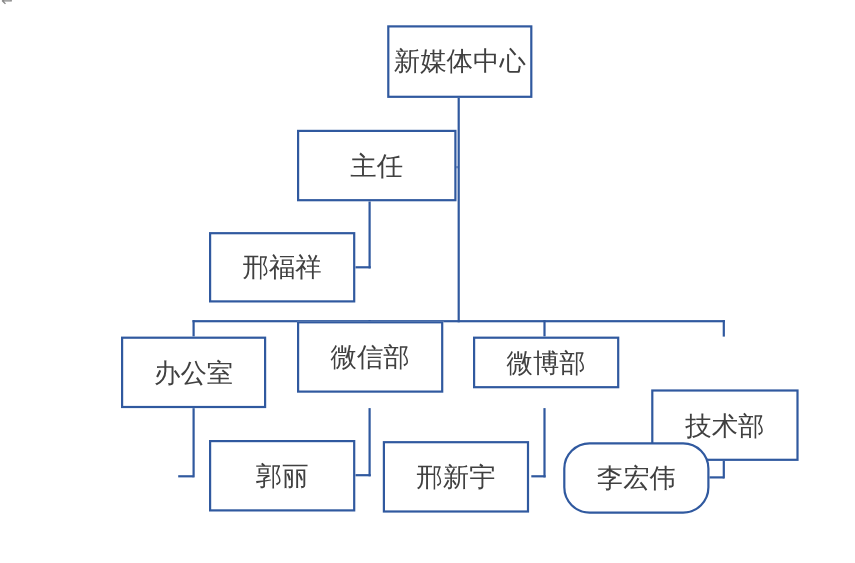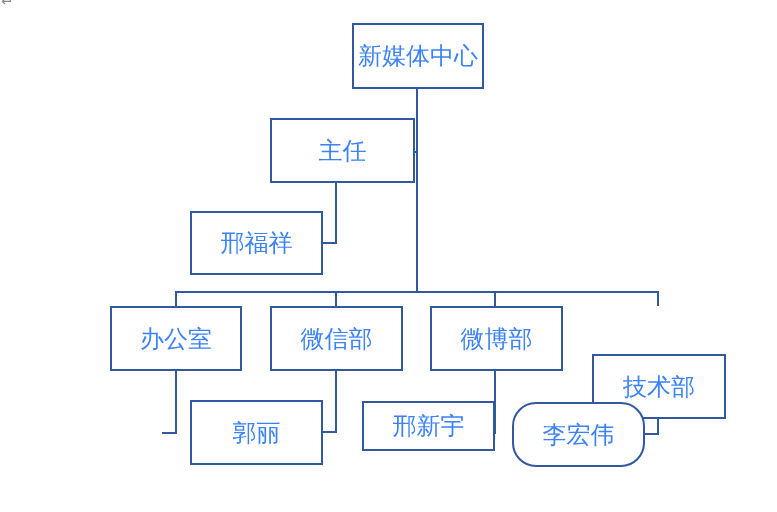--- a/index.html
+++ b/index.html
@@ -13,21 +13,21 @@
     width: 777px;
     height: 512px;
     background: #ffffff;
     overflow: hidden;
   }
   .node {
     position: absolute;
     box-sizing: border-box;
     background: #ffffff;
     border: 2px solid var(--line, #30599F);
-    color: #3b82f6;
+    color: #404040;
     font-size: 24px;
     display: flex;
     align-items: center;
     justify-content: center;
     letter-spacing: 0px;
     white-space: nowrap;
     cursor: default;
   }
   .conn {
     position: absolute;
@@ -68,21 +68,21 @@
   <div class="conn" style="left:657px; top:371px; width:2px; height:64px;"></div>
   <div class="conn" style="left:645px; top:433px; width:13px; height:2px;"></div>
 
   <div class="node" style="left:352px; top:23px; width:132px; height:66px;">新媒体中心</div>
 
   <div class="node" style="left:270px; top:118px; width:145px; height:65px;">主任</div>
 
   <div class="node" style="left:190px; top:211px; width:133px; height:64px;text-align:center;">邢福祥</div>
 
   <div class="node" style="left:110px; top:306px; width:132px; height:65px;">办公室</div>
-  <div class="node" style="left:270px; top:306px; width:133px; height:65px;">微信部</div>
-  <div class="node" style="left:430px; top:306px; width:133px; height:65px;">微博部</div>
+  <div class="node" style="left:270px; top:292px; width:133px; height:65px;">微信部</div>
+  <div class="node" style="left:430px; top:306px; width:133px; height:47px;">微博部</div>
   <div class="node" style="left:592px; top:306px; width:134px; height:65px;margin-top:48px;">技术部</div>
 
   <div class="node" style="left:190px; top:400px; width:133px; height:65px;">郭丽</div>
-  <div class="node" style="left:362px; top:401px; width:133px; height:50px;">邢新宇</div>
+  <div class="node" style="left:348px; top:401px; width:133px; height:65px;">邢新宇</div>
   <div class="node" style="left:512px; top:402px; width:133px; height:65px;border-radius:24px;">李宏伟</div>
 
 </div>
 
 </body></html>

